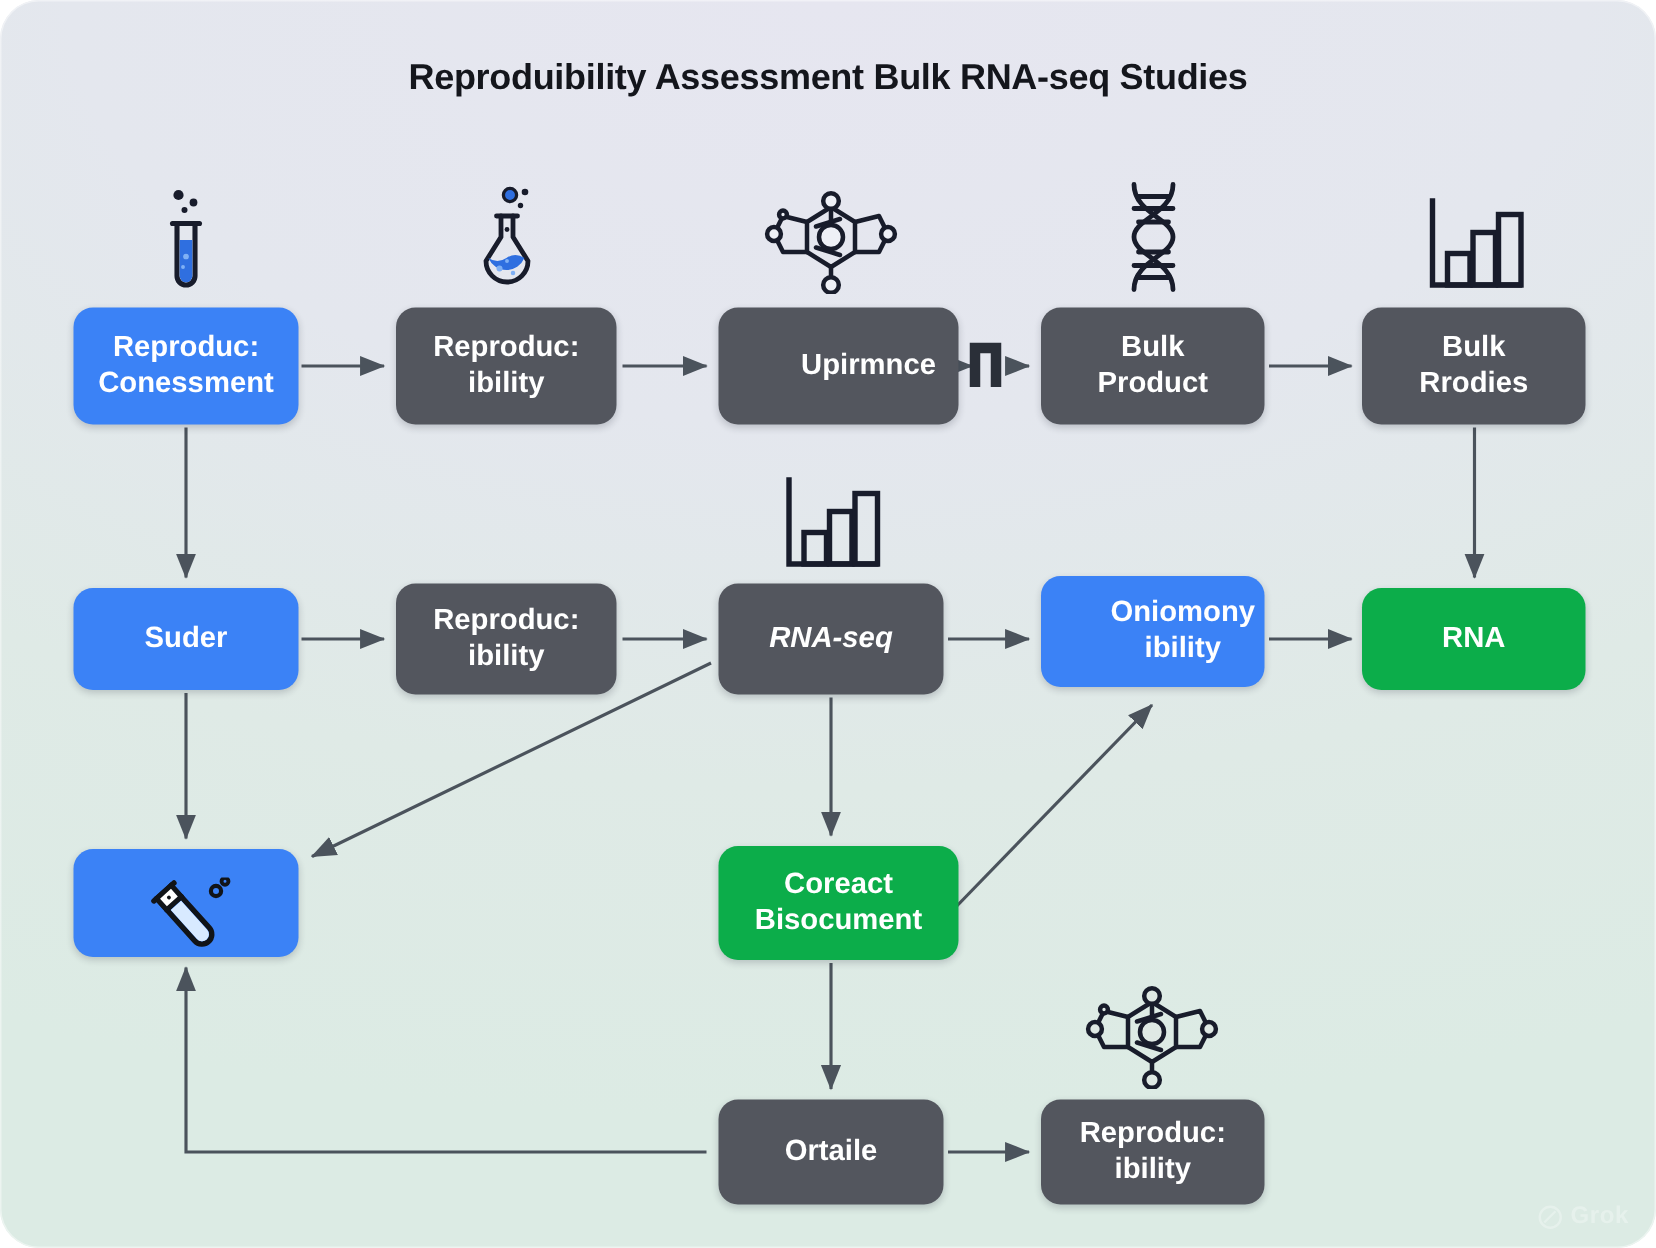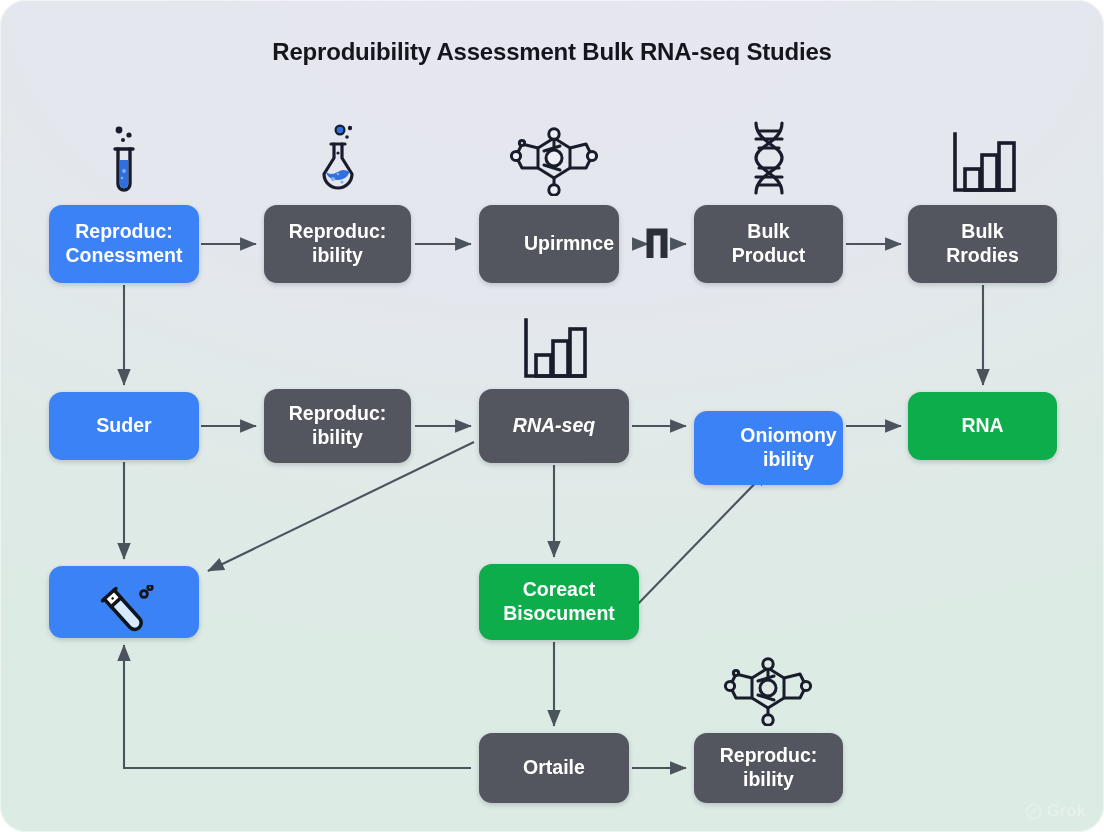--- a/index.html
+++ b/index.html
@@ -237,31 +237,31 @@
         <circle cx="14" cy="19" r="2.6" fill="#dfe9e4"></circle>
         <circle cx="46" cy="34" r="8" fill="#dfe9e4"></circle>
       </g>
     </svg>
   </div>
 
   <div class="node blue" style="left:49px;  top:205px; width:150px; height:78px;">Reproduc:
 Conessment</div>
   <div class="node gray" style="left:264px; top:205px; width:147px; height:78px;">Reproduc:
 ibility</div>
-  <div class="node gray" style="left:479px; top:205px; width:140px; height:78px;padding-left:48px;">Upirmnce</div>
+  <div class="node gray" style="left:479px; top:205px; width:160px; height:78px;padding-left:48px;">Upirmnce</div>
   <div class="node gray" style="left:694px; top:205px; width:149px; height:78px;">Bulk
 Product</div>
   <div class="node gray" style="left:908px; top:205px; width:149px; height:78px;">Bulk
 Rrodies</div>
 
   <div class="node blue" style="left:49px;  top:392px; width:150px; height:68px;">Suder</div>
   <div class="node gray" style="left:264px; top:389px; width:147px; height:74px;">Reproduc:
 ibility</div>
   <div class="node gray" style="left:479px; top:389px; width:150px; height:74px;font-style:italic;">RNA-seq</div>
-  <div class="node blue" style="left:694px; top:411px; width:149px; height:74px;padding-left:48px;">Oniomony
+  <div class="node blue" style="left:694px; top:384px; width:149px; height:74px;padding-left:48px;">Oniomony
 ibility</div>
   <div class="node green" style="left:908px; top:392px; width:149px; height:68px;">RNA</div>
 
   <div class="node blue" style="left:49px; top:566px; width:150px; height:72px;">
     <span>
       <svg width="62" height="52" viewBox="0 0 62 52">
         <g transform="rotate(-42 31 26)">
           <g fill="none" stroke="#111418" stroke-width="3.6" stroke-linecap="round" stroke-linejoin="round">
             <path d="M22,4 L40,4"></path>
             <path d="M24.5,4 L24.5,42 a6.5,6.5 0 0,0 13,0 L37.5,4"></path>

